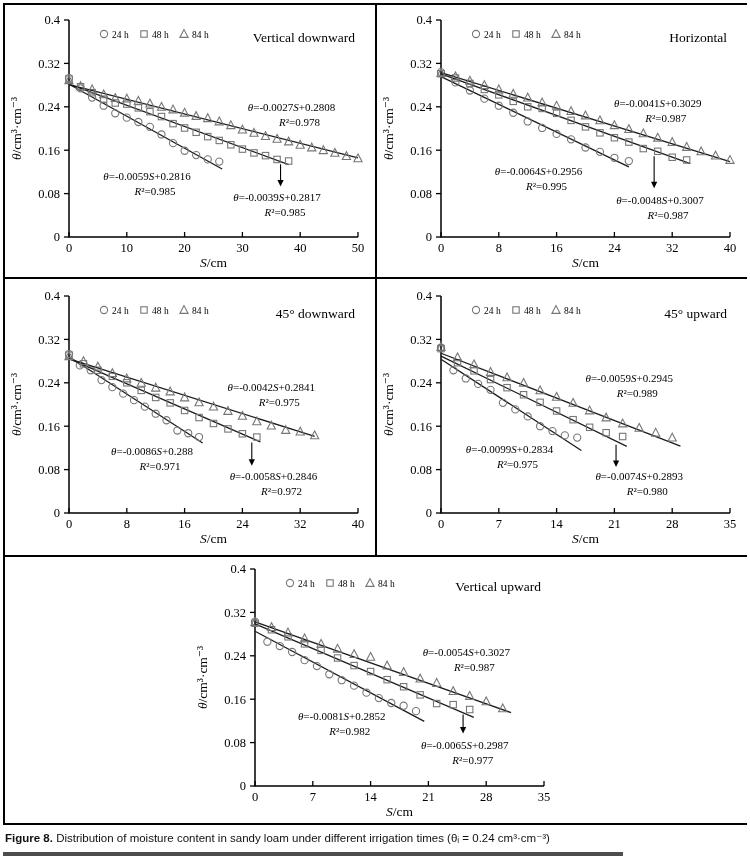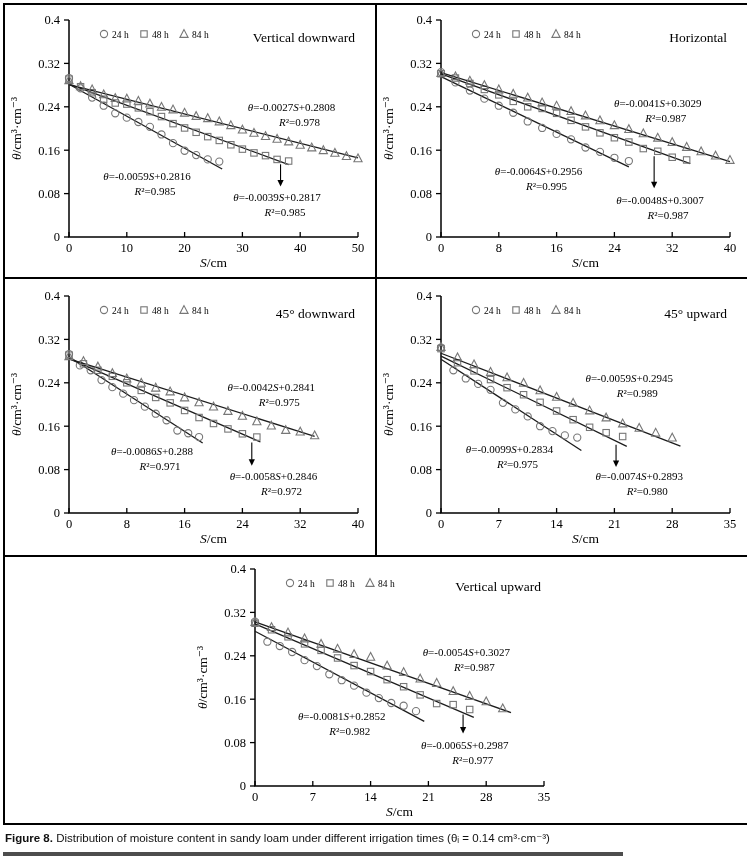--- a/index.html
+++ b/index.html
@@ -573,16 +573,16 @@
             <polygon fill="none" stroke="#777777" stroke-width="1.1" points="278.6857142857143,134.545 274.5857142857143,142.345 282.78571428571433,142.345"></polygon>
             <polygon fill="none" stroke="#777777" stroke-width="1.1" points="295.2,139.97 291.09999999999997,147.77 299.3,147.77"></polygon>
             <polygon fill="none" stroke="#777777" stroke-width="1.1" points="311.7142857142857,147.0225 307.6142857142857,154.82250000000002 315.81428571428575,154.82250000000002"></polygon>
             <text x="275.3828571428571" y="99.00250000000003" font-size="11" text-anchor="middle" fill="#000000" font-family="&quot;Liberation Serif&quot;,&quot;DejaVu Serif&quot;,serif"><tspan font-style="italic">θ</tspan><tspan>=-0.0054</tspan><tspan font-style="italic">S</tspan><tspan>+0.3027</tspan></text>
             <text x="283.3828571428571" y="114.00250000000003" font-size="11" text-anchor="middle" fill="#000000" font-family="&quot;Liberation Serif&quot;,&quot;DejaVu Serif&quot;,serif"><tspan font-style="italic">R</tspan><tspan>²=0.987</tspan></text>
           </g>
         </svg>
     </div>
   </div>
 
-  <div class="caption"><span class="bold">Figure 8.</span><span> Distribution of moisture content in sandy loam under different irrigation times (θᵢ = 0.14 cm³·cm⁻³)</span></div>
+  <div class="caption"><span class="bold">Figure 8.</span><span> Distribution of moisture content in sandy loam under different irrigation times (θᵢ = 0.24 cm³·cm⁻³)</span></div>
 
   <div class="bottom-rule"></div>
 </div>
 
 </body></html>

